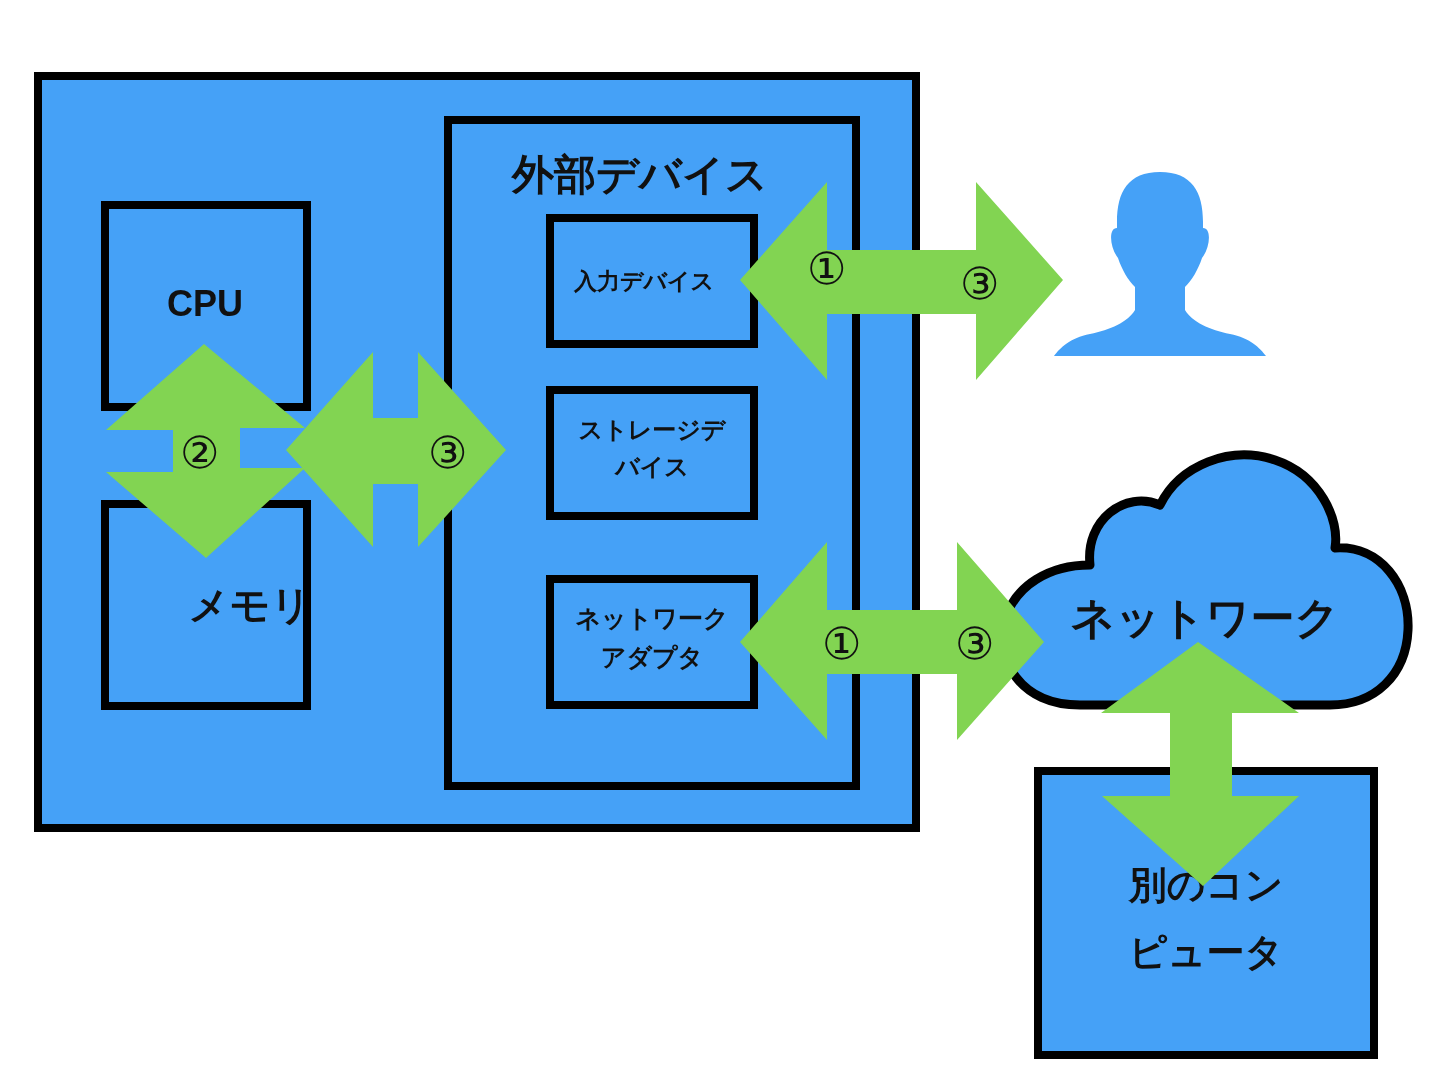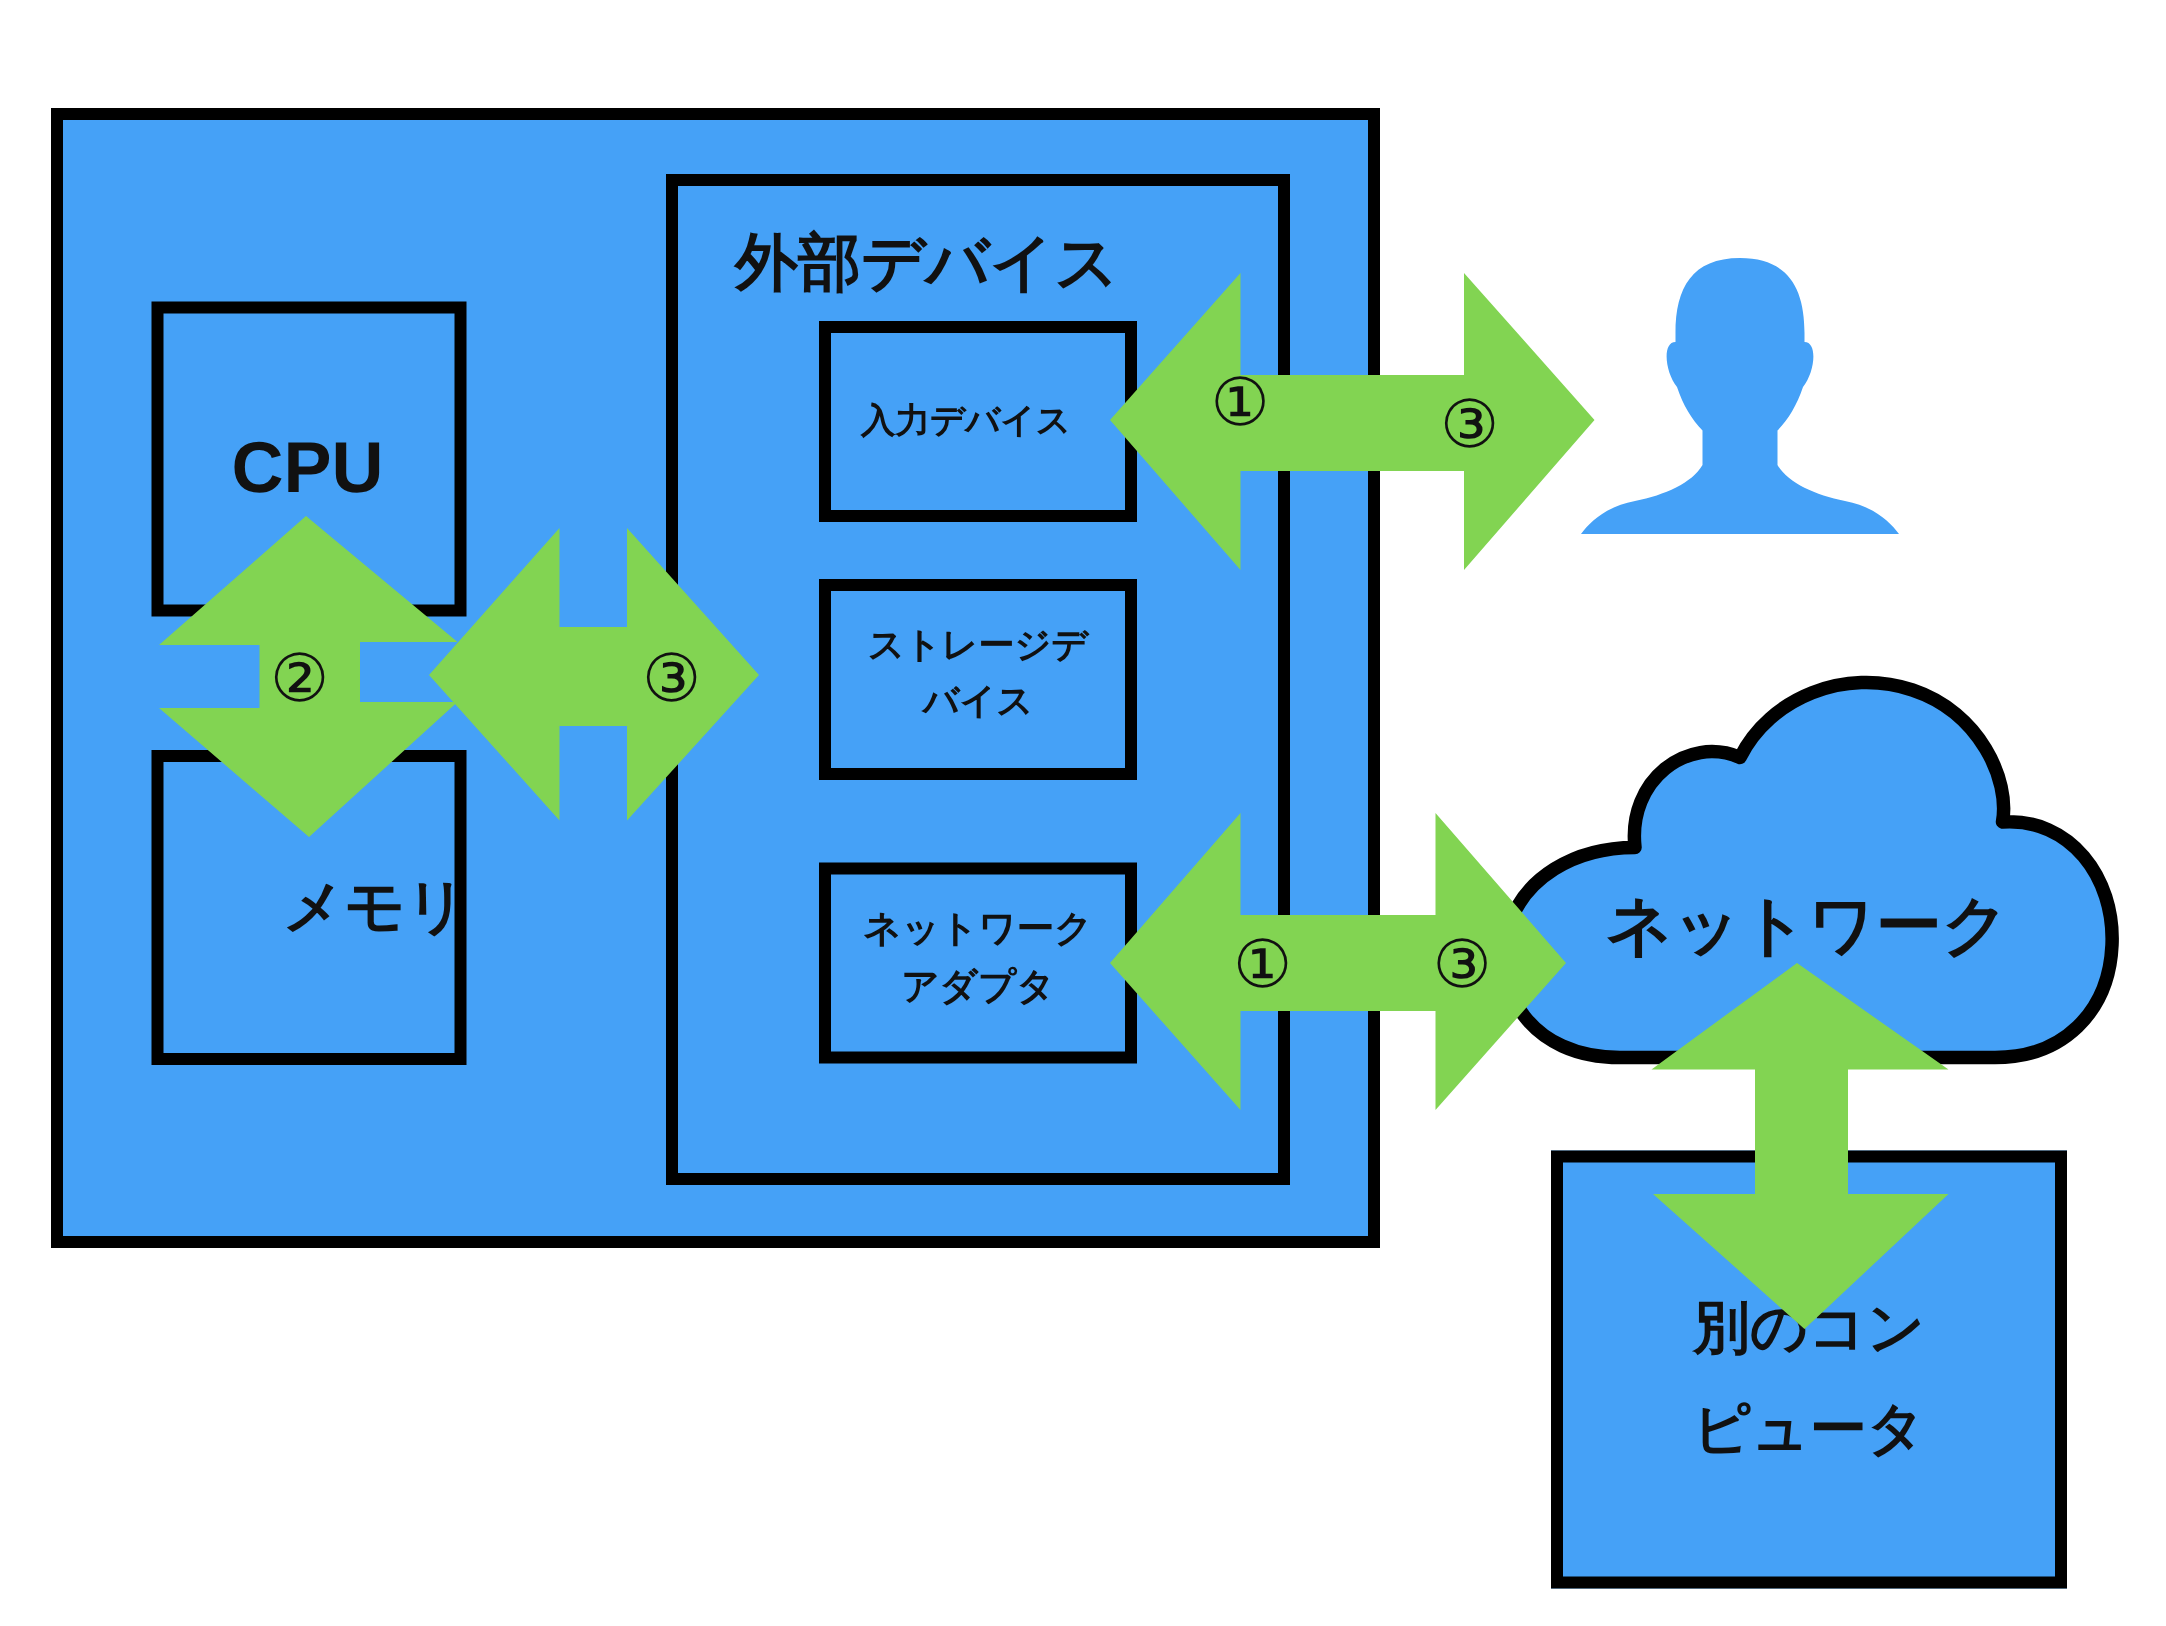--- a/index.html
+++ b/index.html
@@ -9,27 +9,27 @@
     .label { position:absolute; color:#111; font-weight:bold; text-align:center; white-space:pre-line; line-height:1.55; }
     svg.layer { position:absolute; left:0; top:0; }
     .num { position:absolute; font-size:44px; color:#111; font-family:"DejaVu Sans", sans-serif; }
   </style>
 </head>
 <body>
 
 <div class="box" style="left:34px;top:72px;width:886px;height:760px;"></div>
 
 <div class="box" style="left:101px;top:201px;width:210px;height:210px;"></div>
-<div class="label" style="left:101px;top:276px;width:208px;font-size:48px;font-family:'Liberation Sans',sans-serif;">CPU</div>
+<div class="label" style="left:101px;top:276px;width:208px;font-size:36px;font-family:'Liberation Sans',sans-serif;">CPU</div>
 
 <div class="box" style="left:101px;top:500px;width:210px;height:210px;"></div>
 <div class="label" style="left:101px;top:574px;width:210px;font-size:40px;padding-left:44px;">メモリ</div>
 
 <div class="box" style="left:444px;top:116px;width:416px;height:674px;"></div>
-<div class="label" style="left:442px;top:142px;width:352px;font-size:42px;">外部デバイス</div>
+<div class="label" style="left:464px;top:142px;width:352px;font-size:42px;">外部デバイス</div>
 
 <div class="box" style="left:546px;top:214px;width:212px;height:134px;"></div>
 <div class="label" style="left:546px;top:264px;width:196px;font-size:23px;">入力デバイス</div>
 
 <div class="box" style="left:546px;top:386px;width:212px;height:134px;"></div>
 <div class="label" style="left:546px;top:412px;width:212px;font-size:24px;">ストレージデ
 バイス</div>
 
 <div class="box" style="left:546px;top:575px;width:212px;height:134px;"></div>
 <div class="label" style="left:546px;top:600px;width:212px;font-size:25px;">ネットワーク

